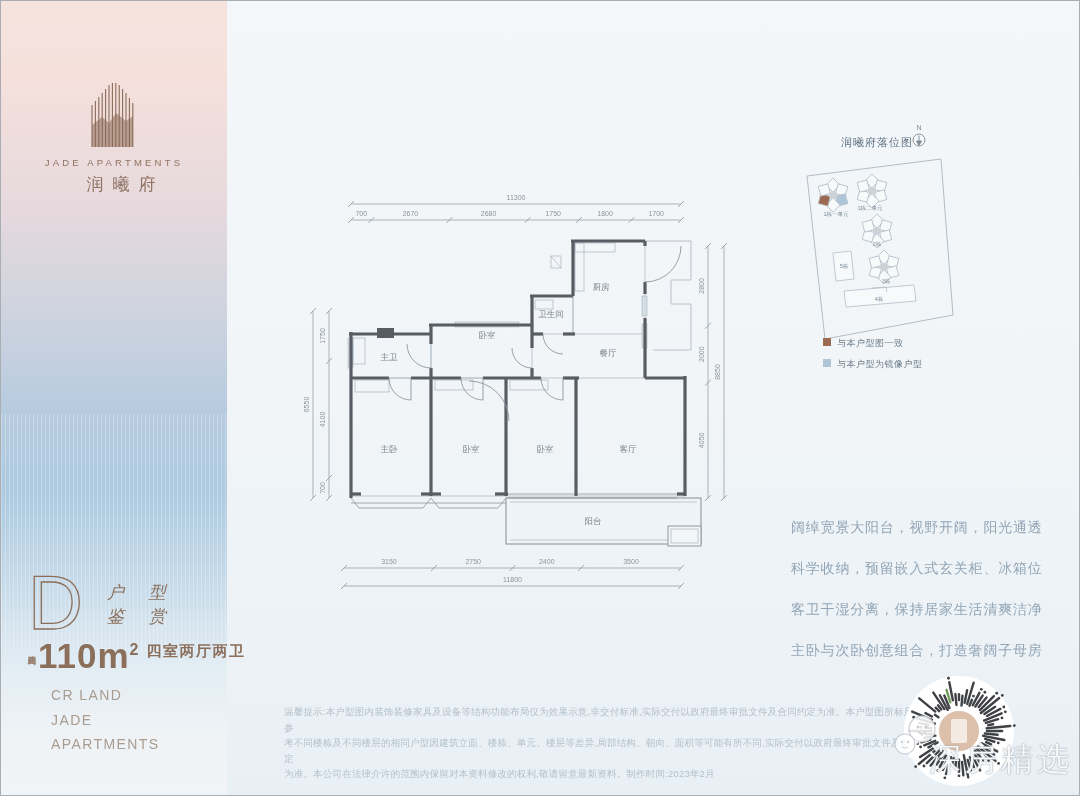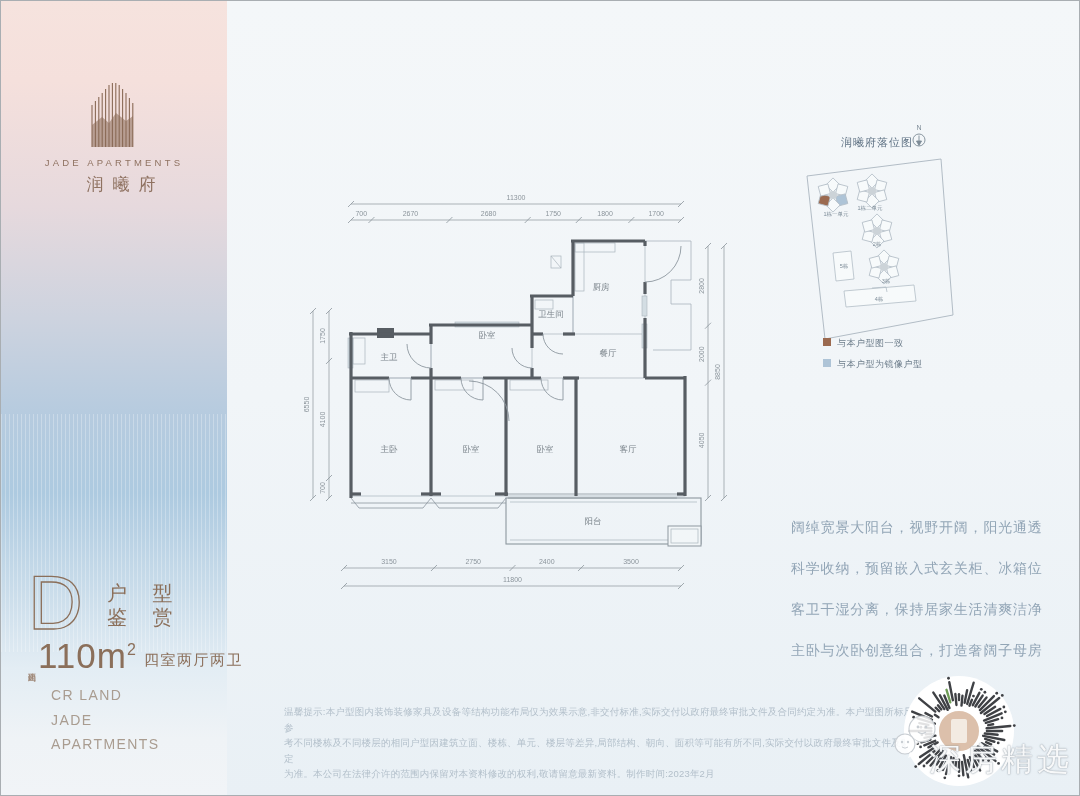--- a/index.html
+++ b/index.html
@@ -11,22 +11,22 @@
   .sidebar{position:absolute;left:0;top:0;width:226px;height:100%;
     background:linear-gradient(180deg,#f6e3de 0%,#f5e0dc 10%,#e6d9dd 26%,#cdd3df 40%,#b6cbdf 52%,#adcae0 62%,#c9dcea 74%,#e3edf4 84%,#eff3f6 93%,#f1f4f7 100%);}
   .sidebar::after{content:"";position:absolute;left:0;right:0;top:52%;height:30%;
     background:repeating-linear-gradient(90deg,rgba(255,255,255,.45) 0 1px,rgba(255,255,255,0) 1px 4px);
     opacity:.6;}
   .logo{position:absolute;left:0;top:82px;width:226px;text-align:center;color:#8f7261;}
   .logo .en{margin-top:4px;font-size:9.5px;letter-spacing:3.2px;padding-left:0;}
   .logo .cn{margin-top:5px;font-size:17px;letter-spacing:9px;padding-left:9px;margin-left:14px;}
   
   .dblock{position:absolute;left:26px;top:566px;color:#8b6f5a;}
-  .dsub{position:absolute;left:80px;top:14px;font-size:20px;line-height:24px;letter-spacing:10px;color:#8b6f5a;white-space:nowrap;}
-  .area-row{position:absolute;left:24px;top:632px;display:flex;align-items:flex-end;color:#8b6f5a;white-space:nowrap;}
+  .dsub{position:absolute;left:80px;top:14px;font-size:17px;line-height:24px;letter-spacing:10px;color:#8b6f5a;white-space:nowrap;font-style:italic;}
+  .area-row{position:absolute;left:24px;top:632px;display:flex;align-items:center;color:#8b6f5a;white-space:nowrap;font-weight:bold;}
   .area-prefix{writing-mode:vertical-rl;font-size:8px;letter-spacing:1px;margin:0 2px 4px 0;color:#9b8271;}
   .area-num{font-size:35px;letter-spacing:1px;line-height:34px;}
   .area-num sup{font-size:16px;}
   .area-desc{font-size:15px;letter-spacing:1.5px;margin:0 0 3px 7px;}
   .devlines{position:absolute;left:26px;top:682px;font-size:14px;letter-spacing:1.4px;line-height:24.5px;color:#a99c90;margin-left:24px;}
   
   .plan{position:absolute;left:288px;top:183px;}
   
   .siteplan{position:absolute;left:790px;top:118px;}
   

